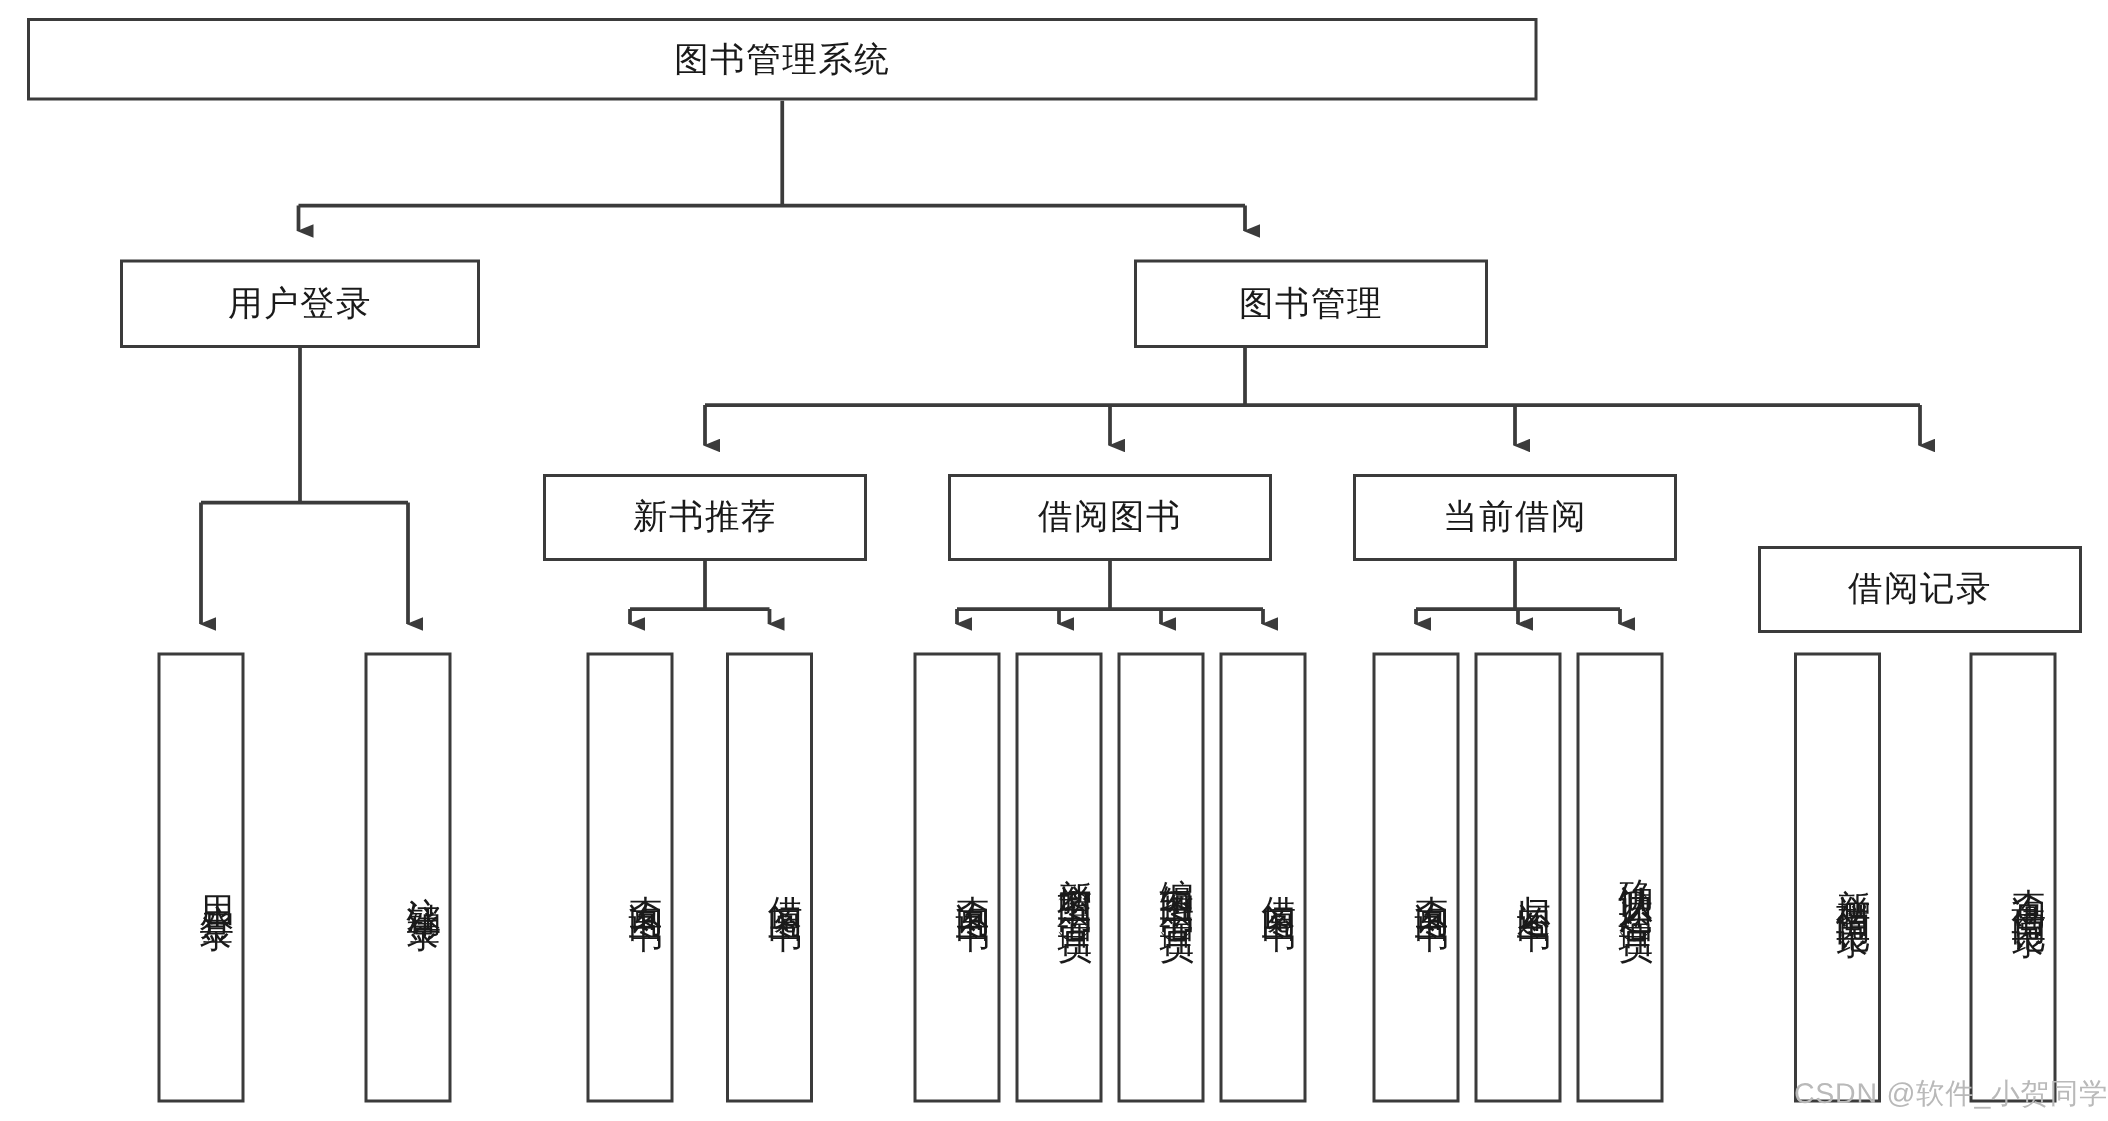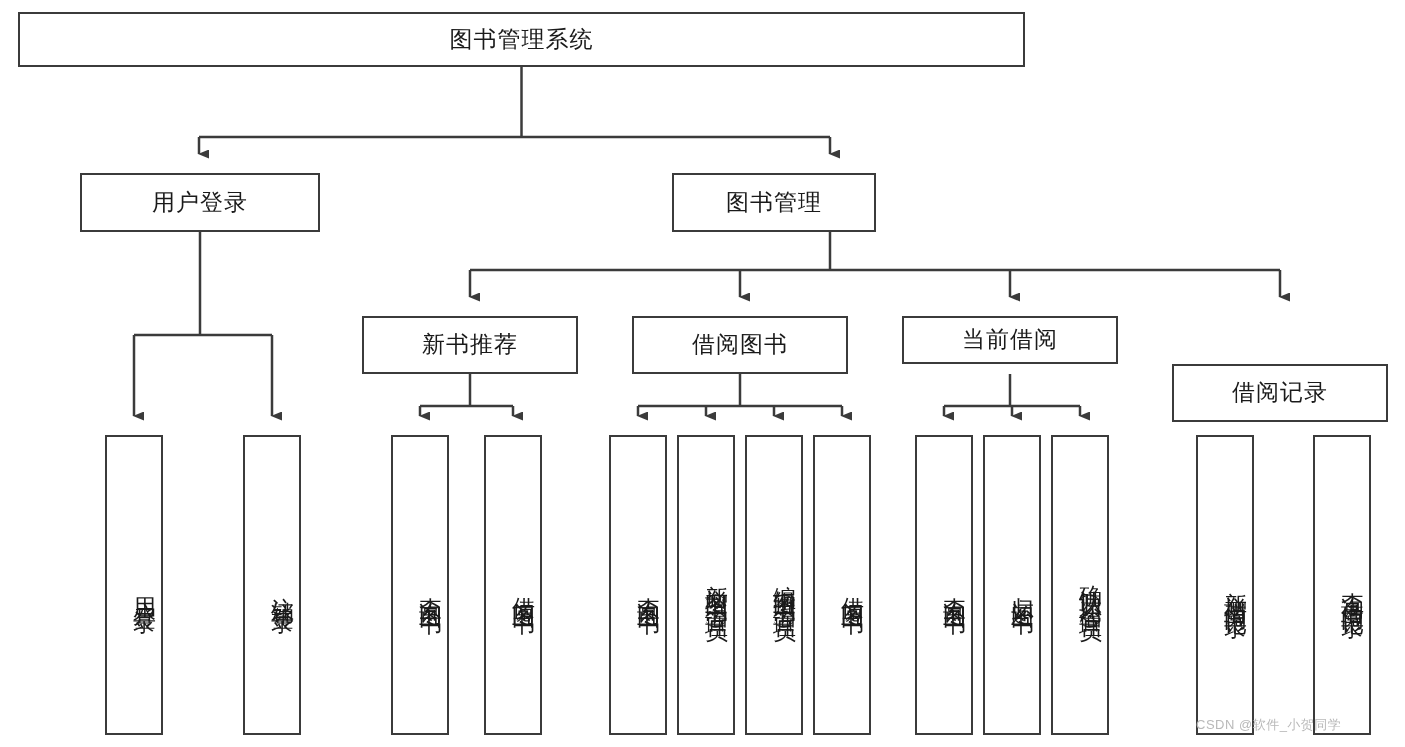--- a/index.html
+++ b/index.html
@@ -52,21 +52,21 @@
     align-items: flex-start;
     justify-content: center;
     white-space: nowrap;
   }
   .node.vert .vlabel {
     writing-mode: vertical-rl;
     text-orientation: upright;
   }
   .watermark {
     position: absolute;
-    font-size: 13px;
+    font-size: 19px;
     color: #b9b9b9;
     white-space: nowrap;
     letter-spacing: 0.5px;
   }
 </style>
 </head>
 <body>
 
 <div id="canvas">
 
@@ -122,33 +122,33 @@
   </svg>
 
   <div class="node horiz root" style="left:18px; top:12px; width:1007px; height:55px;">
     <span>图书管理系统</span>
   </div>
 
   <div class="node horiz" style="left:80px; top:173px; width:240px; height:59px;">
     <span>用户登录</span>
   </div>
 
-  <div class="node horiz" style="left:672px; top:173px; width:204px; height:59px;">
+  <div class="node horiz" style="left:756px; top:173px; width:236px; height:59px;">
     <span>图书管理</span>
   </div>
 
   <div class="node horiz" style="left:362px; top:316px; width:216px; height:58px;">
     <span>新书推荐</span>
   </div>
 
   <div class="node horiz" style="left:632px; top:316px; width:216px; height:58px;">
     <span>借阅图书</span>
   </div>
 
-  <div class="node horiz" style="left:902px; top:316px; width:216px; height:48px;">
+  <div class="node horiz" style="left:902px; top:316px; width:216px; height:58px;">
     <span>当前借阅</span>
   </div>
 
   <div class="node horiz" style="left:1172px; top:316px; width:216px; height:58px;margin-top:48px;">
     <span>借阅记录</span>
   </div>
 
   <div class="node vert" style="left:105px; top:435px; width:58px; height:300px;">
     <span class="vlabel">用户登录</span>
   </div>

